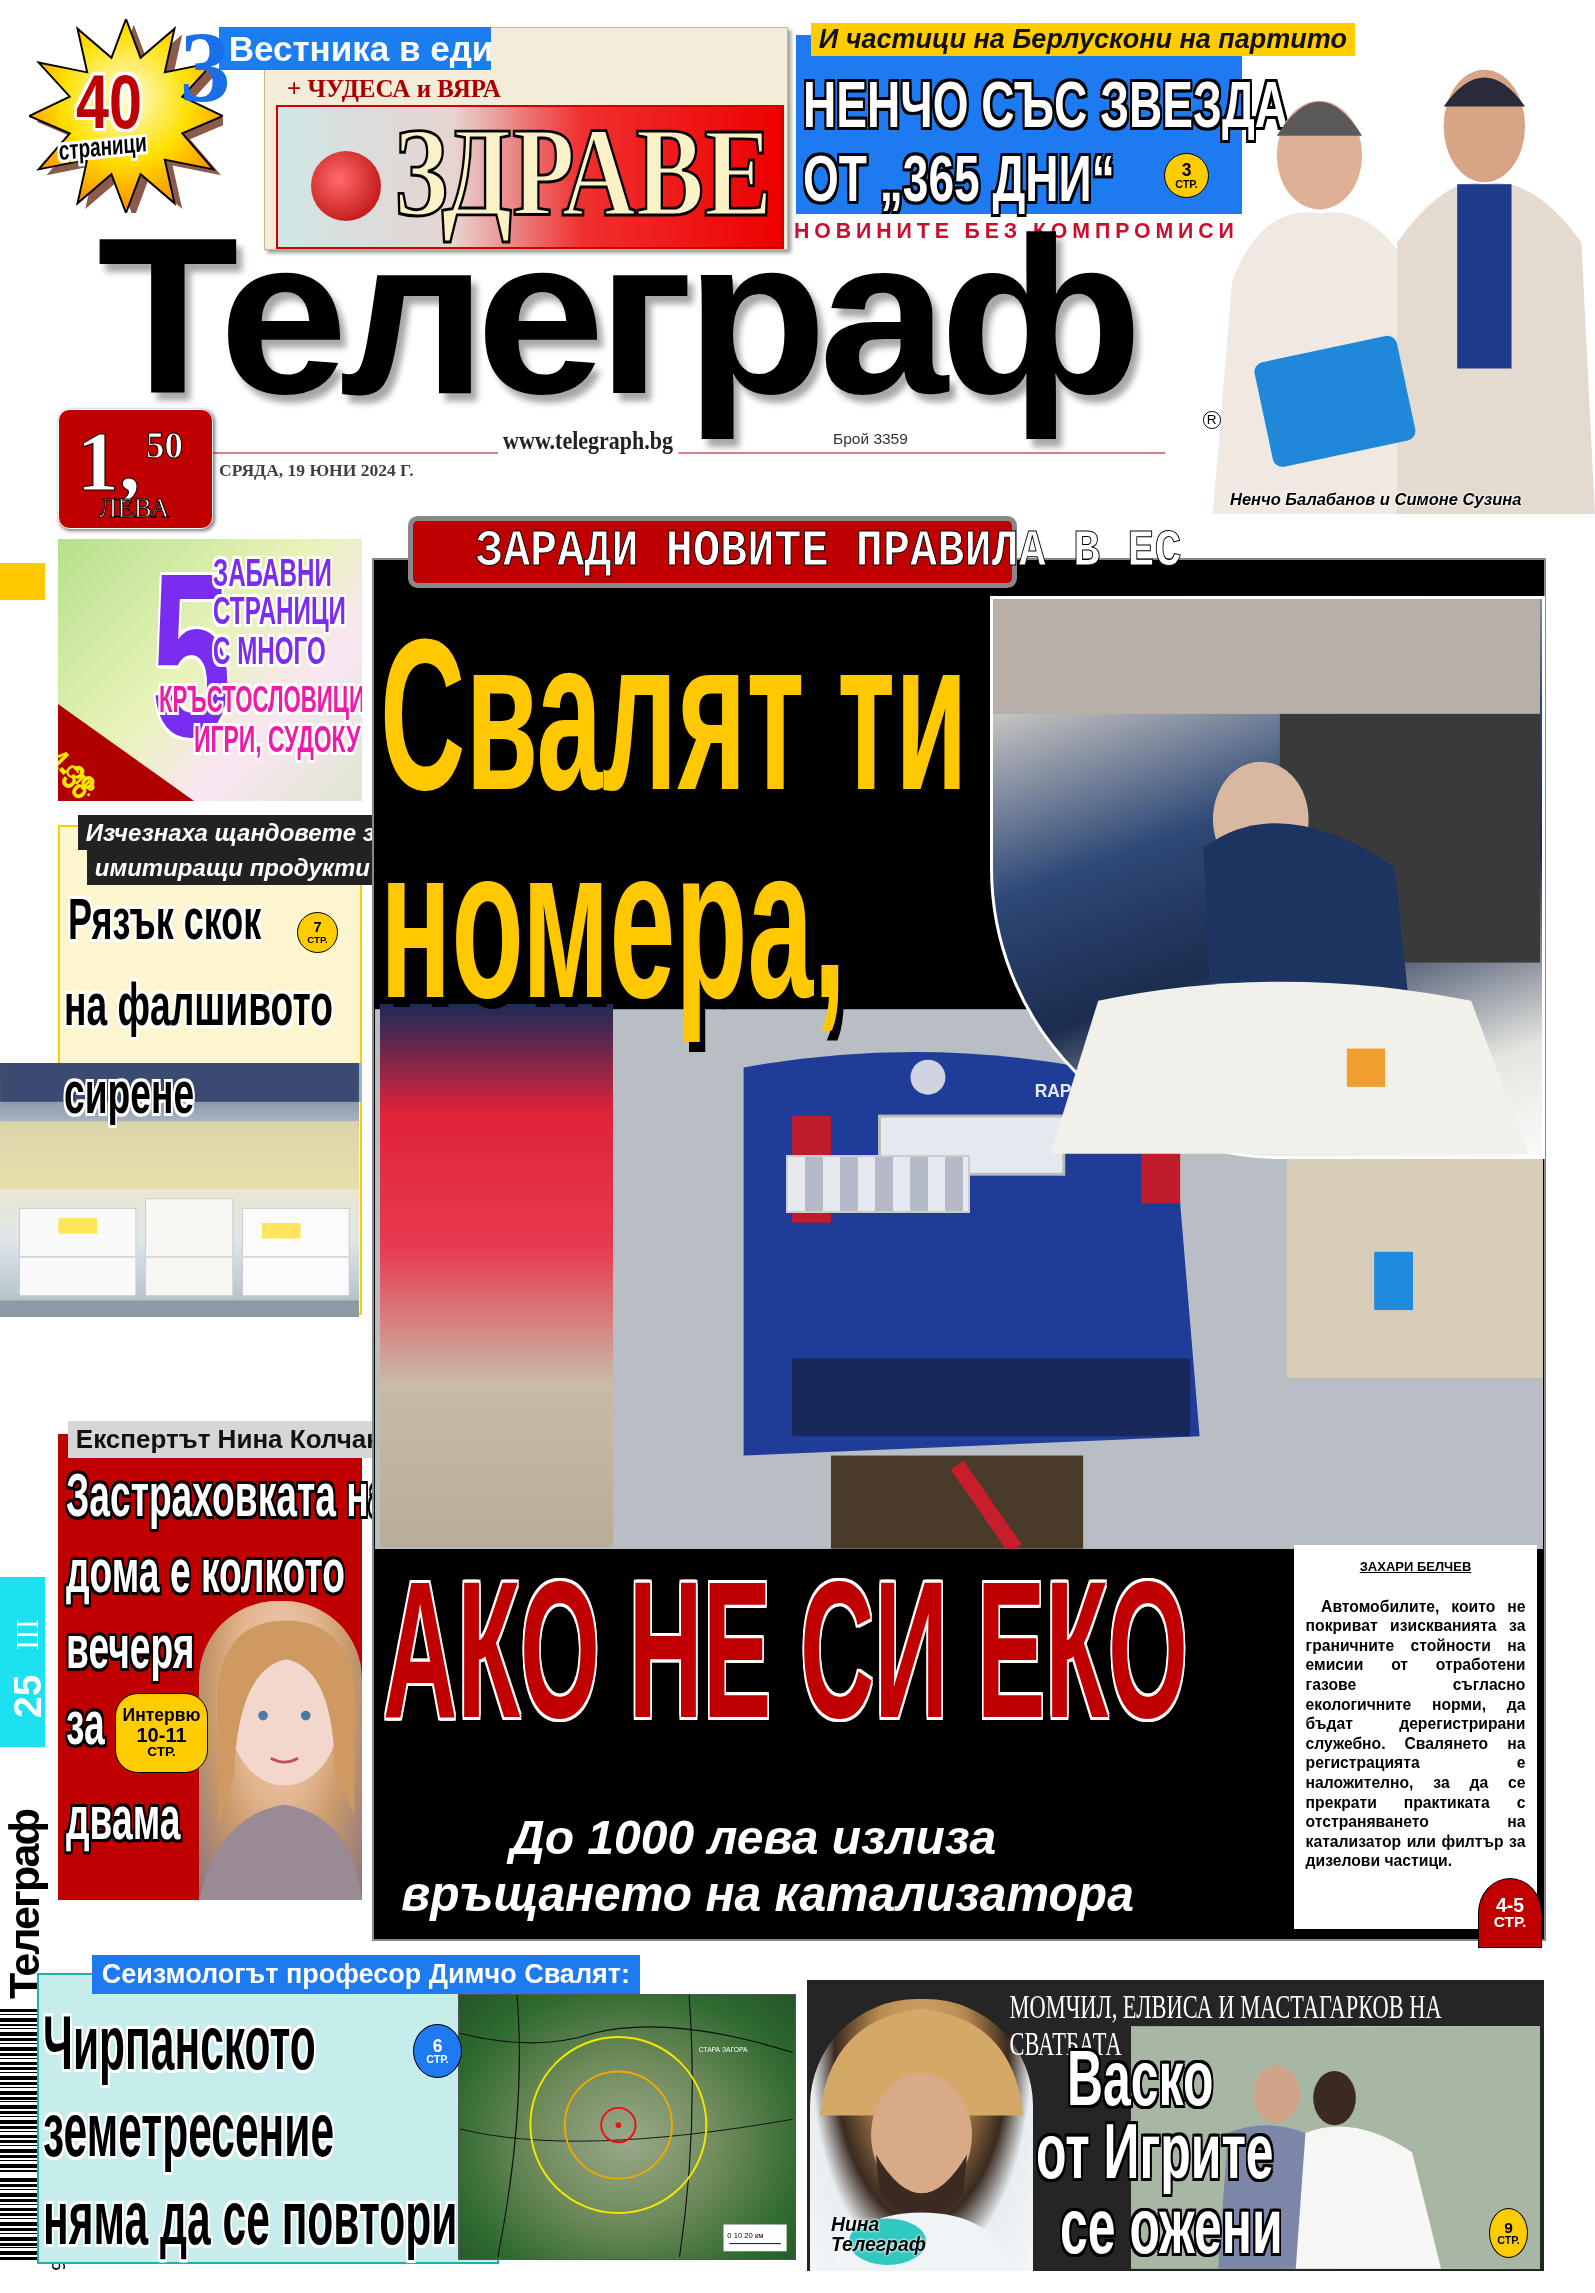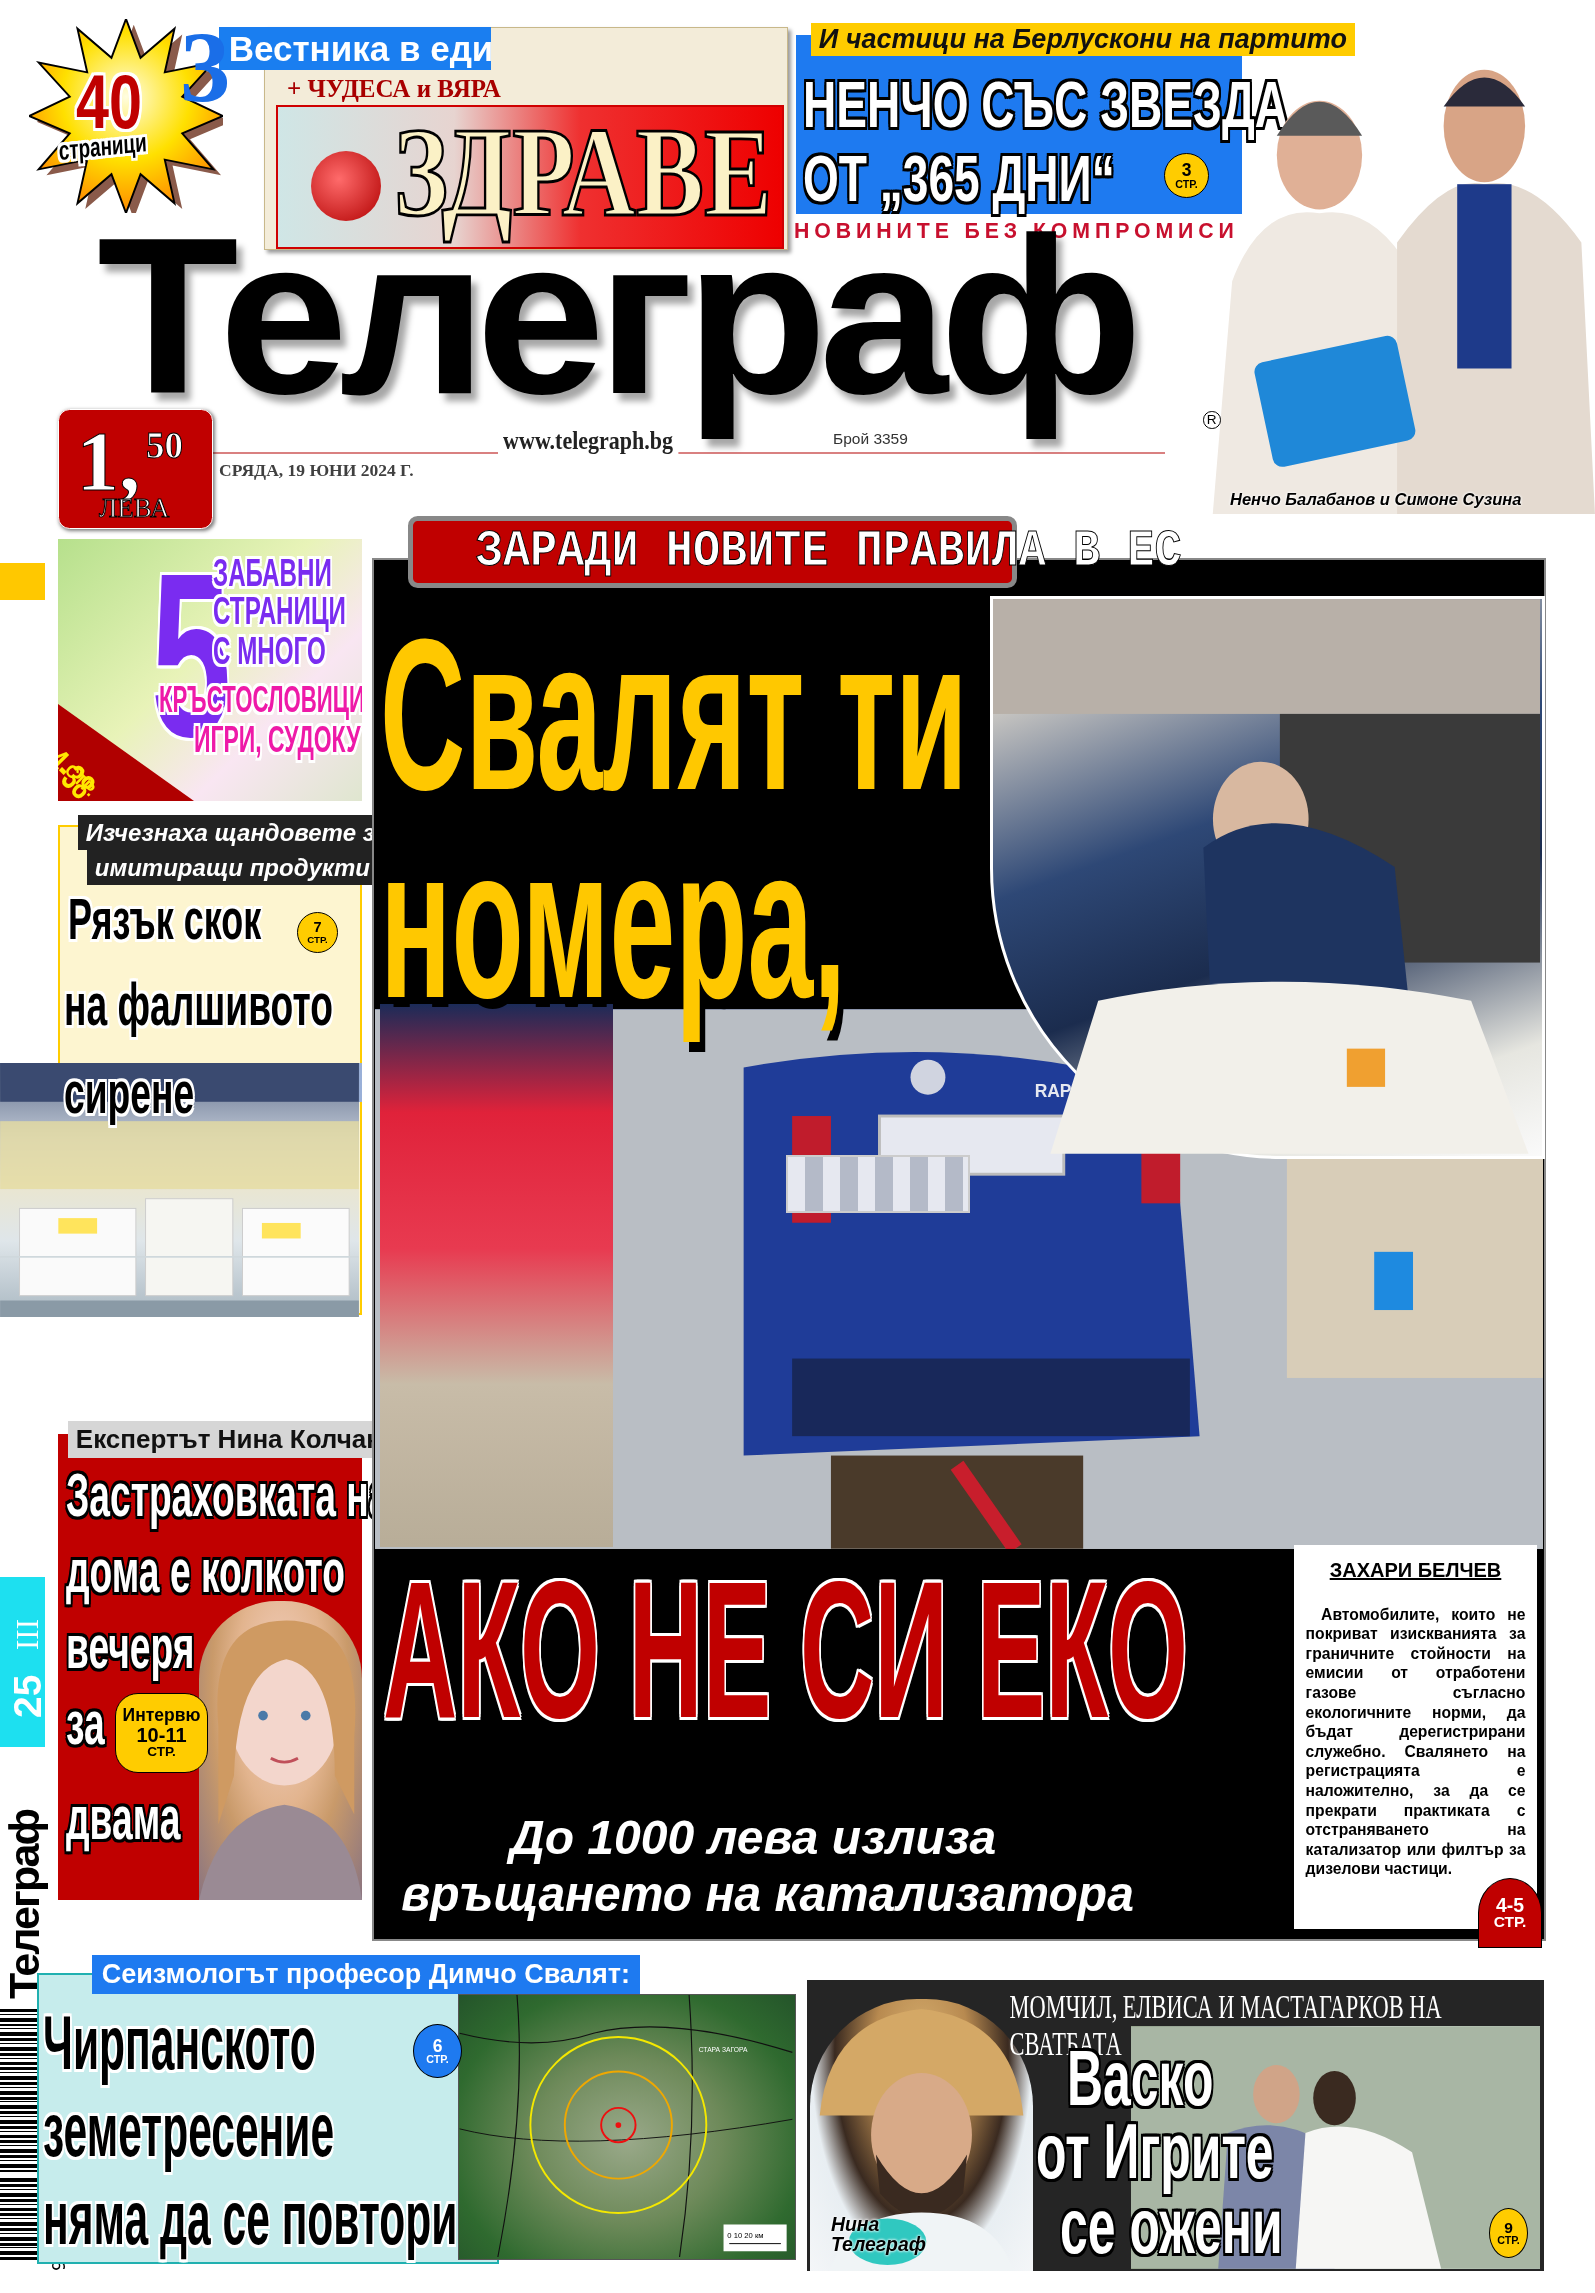--- a/index.html
+++ b/index.html
@@ -95,21 +95,21 @@
   .main-h1 { left: 380px; top: 607px; font-size: 215px; color: #ffc800; transform: scaleX(0.55); line-height: 1; text-shadow: 9.7px 9.7px 0 #000; }
   .main-h2 { left: 380px; top: 815px; font-size: 215px; color: #ffc800; transform: scaleX(0.55); line-height: 1; text-shadow: 9.7px 9.7px 0 #000; }
   .photo-inset { left: 990px; top: 596px; width: 555px; height: 563px; border-radius: 0 0 0 291px; background: linear-gradient(160deg, #a8a49e 0%, #c8c6c2 15%, #2e4876 40%, #1b2c4e 60%, #e6e6e0 85%, #fafafa 100%); border: 3.9px solid #fff; }
   .photo-main { left: 375px; top: 1009px; width: 1168px; height: 540px; background: linear-gradient(180deg, #2d3f7c 0%, #203a8c 30%, #2b4aa6 55%, #8c98a6 80%, #b8bcc0 100%); }
   .photo-person { left: 380px; top: 1004px; width: 233px; height: 543px; background: linear-gradient(180deg, #1b2b58 0%, #e0223a 20%, #e83a50 45%, #c8bca8 70%, #b8ad98 100%); }
   .plate { left: 786px; top: 1155px; width: 184px; height: 58px; background: repeating-linear-gradient(90deg, #e6e8f0 0 17.5px, #b4bac8 17.5px 35px); border: 2.9px solid #ccc; }
   .main-h3 { left: 383px; top: 1553px; font-size: 194px; color: #c00000; transform: scaleX(0.53); line-height: 1; }
   .main-sub1 { left: 505px; top: 1809px; font-size: 49px; color: #fff; font-style: italic; font-weight: bold; transform: scaleX(0.98); }
   .main-sub2 { left: 386px; top: 1865px; font-size: 50px; color: #fff; font-style: italic; font-weight: bold; transform: scaleX(0.96); }
   .byline-box { left: 1294px; top: 1545px; width: 243px; height: 384px; background: #fff; padding: 13.6px 11.6px 0 11.6px; }
-  .byline-name { font-size: 20px; font-weight: bold; text-decoration: underline; text-align: center; color: #000; margin-bottom: 23px; }
+  .byline-name { font-size: 13px; font-weight: bold; text-decoration: underline; text-align: center; color: #000; margin-bottom: 23px; }
   .byline-text { font-size: 15.7px; font-weight: bold; line-height: 19.6px; text-align: justify; color: #000; text-indent: 15.5px; }
   .main-page { left: 1478px; top: 1878px; width: 64px; height: 70px; background: #c00000; color: #fff; font-size: 19.4px; border: 1.9px solid #000; }
 
   
   .seis-box { left: 37px; top: 1973px; width: 462px; height: 291px; background: #c6ecec; border: 2.9px solid #20b0b0; }
   .seis-kick { left: 92px; top: 1955px; height: 39px; background: #1e7af0; padding: 0 9.7px; color: #fff; font-size: 27px; line-height: 39px; font-weight: bold; white-space: nowrap; }
   .seis-h { font-size: 76px; color: #000; transform: scaleX(0.56); }
   .seis-page { left: 413px; top: 2024px; width: 49px; height: 54px; background: #1e7af0; color: #fff; font-size: 17.5px; }
   .seis-map { left: 458px; top: 1994px; width: 338px; height: 266px; border: 1.9px solid #555; background: radial-gradient(ellipse at 50% 55%, #9aa98a 0%, #6e8a5a 40%, #2f6a2f 75%, #24542a 100%); overflow: hidden; }
 

